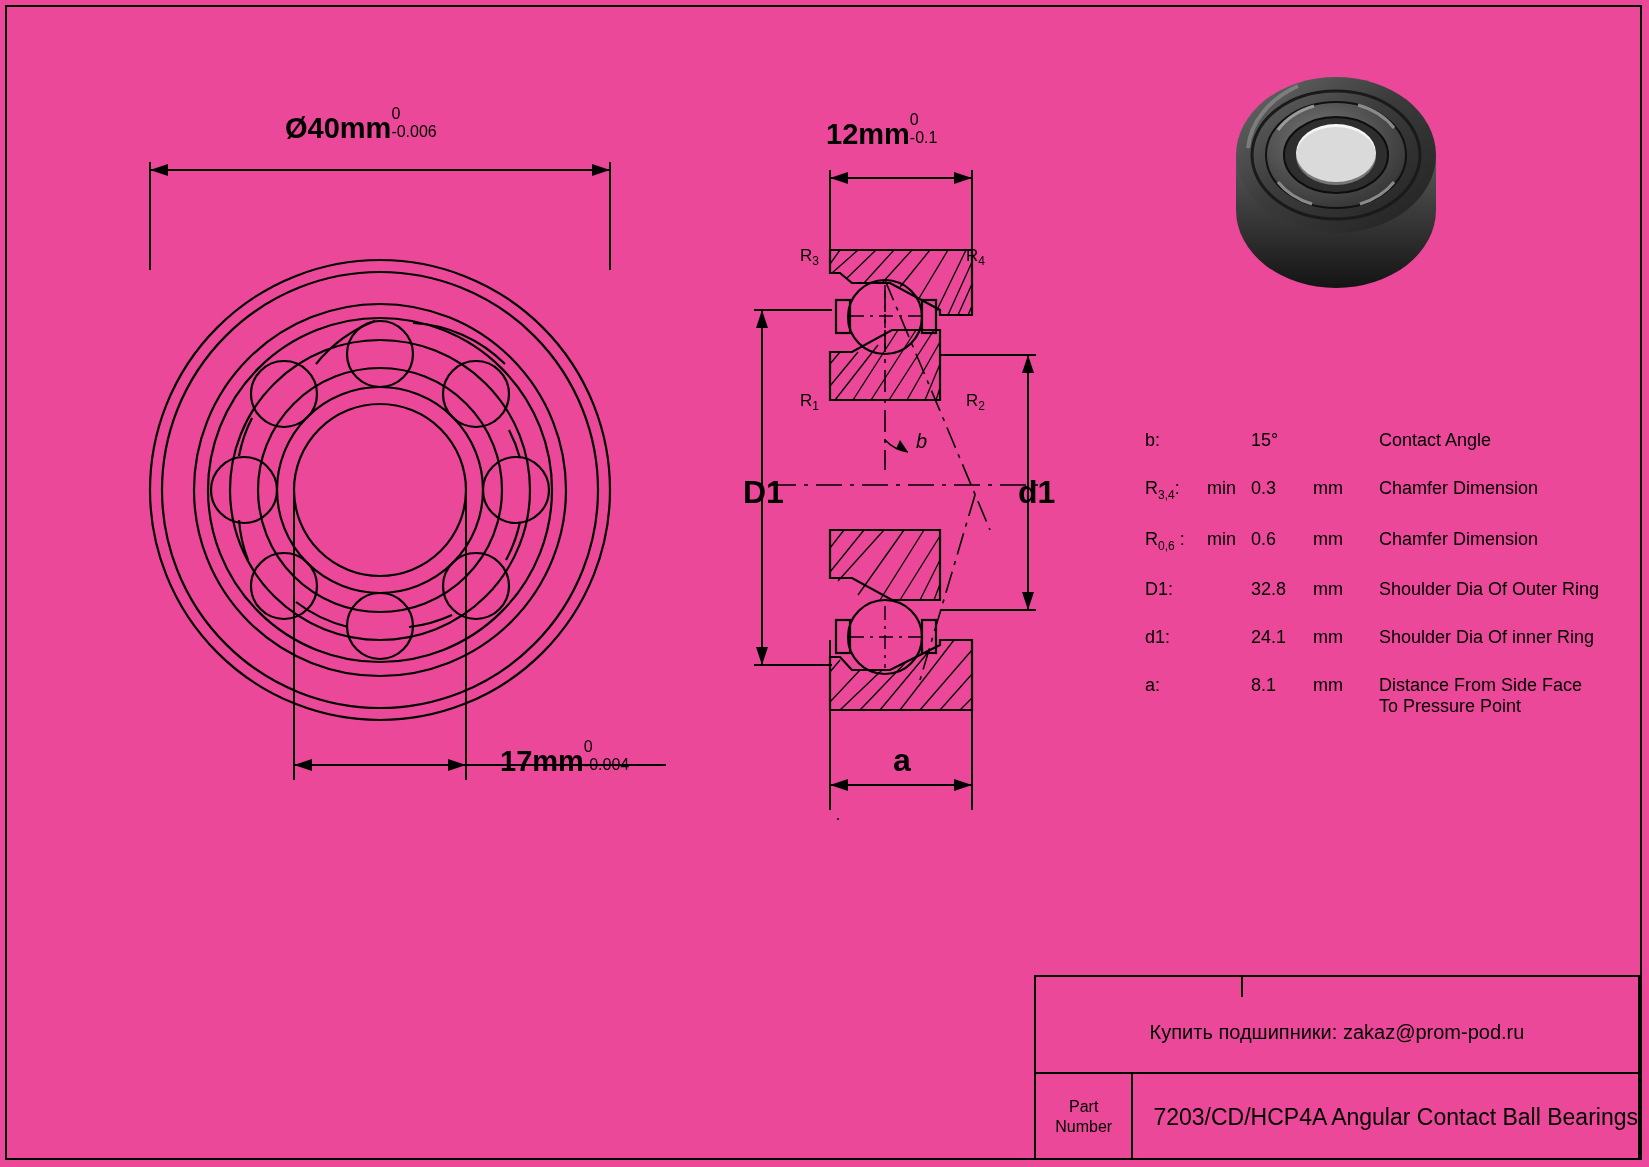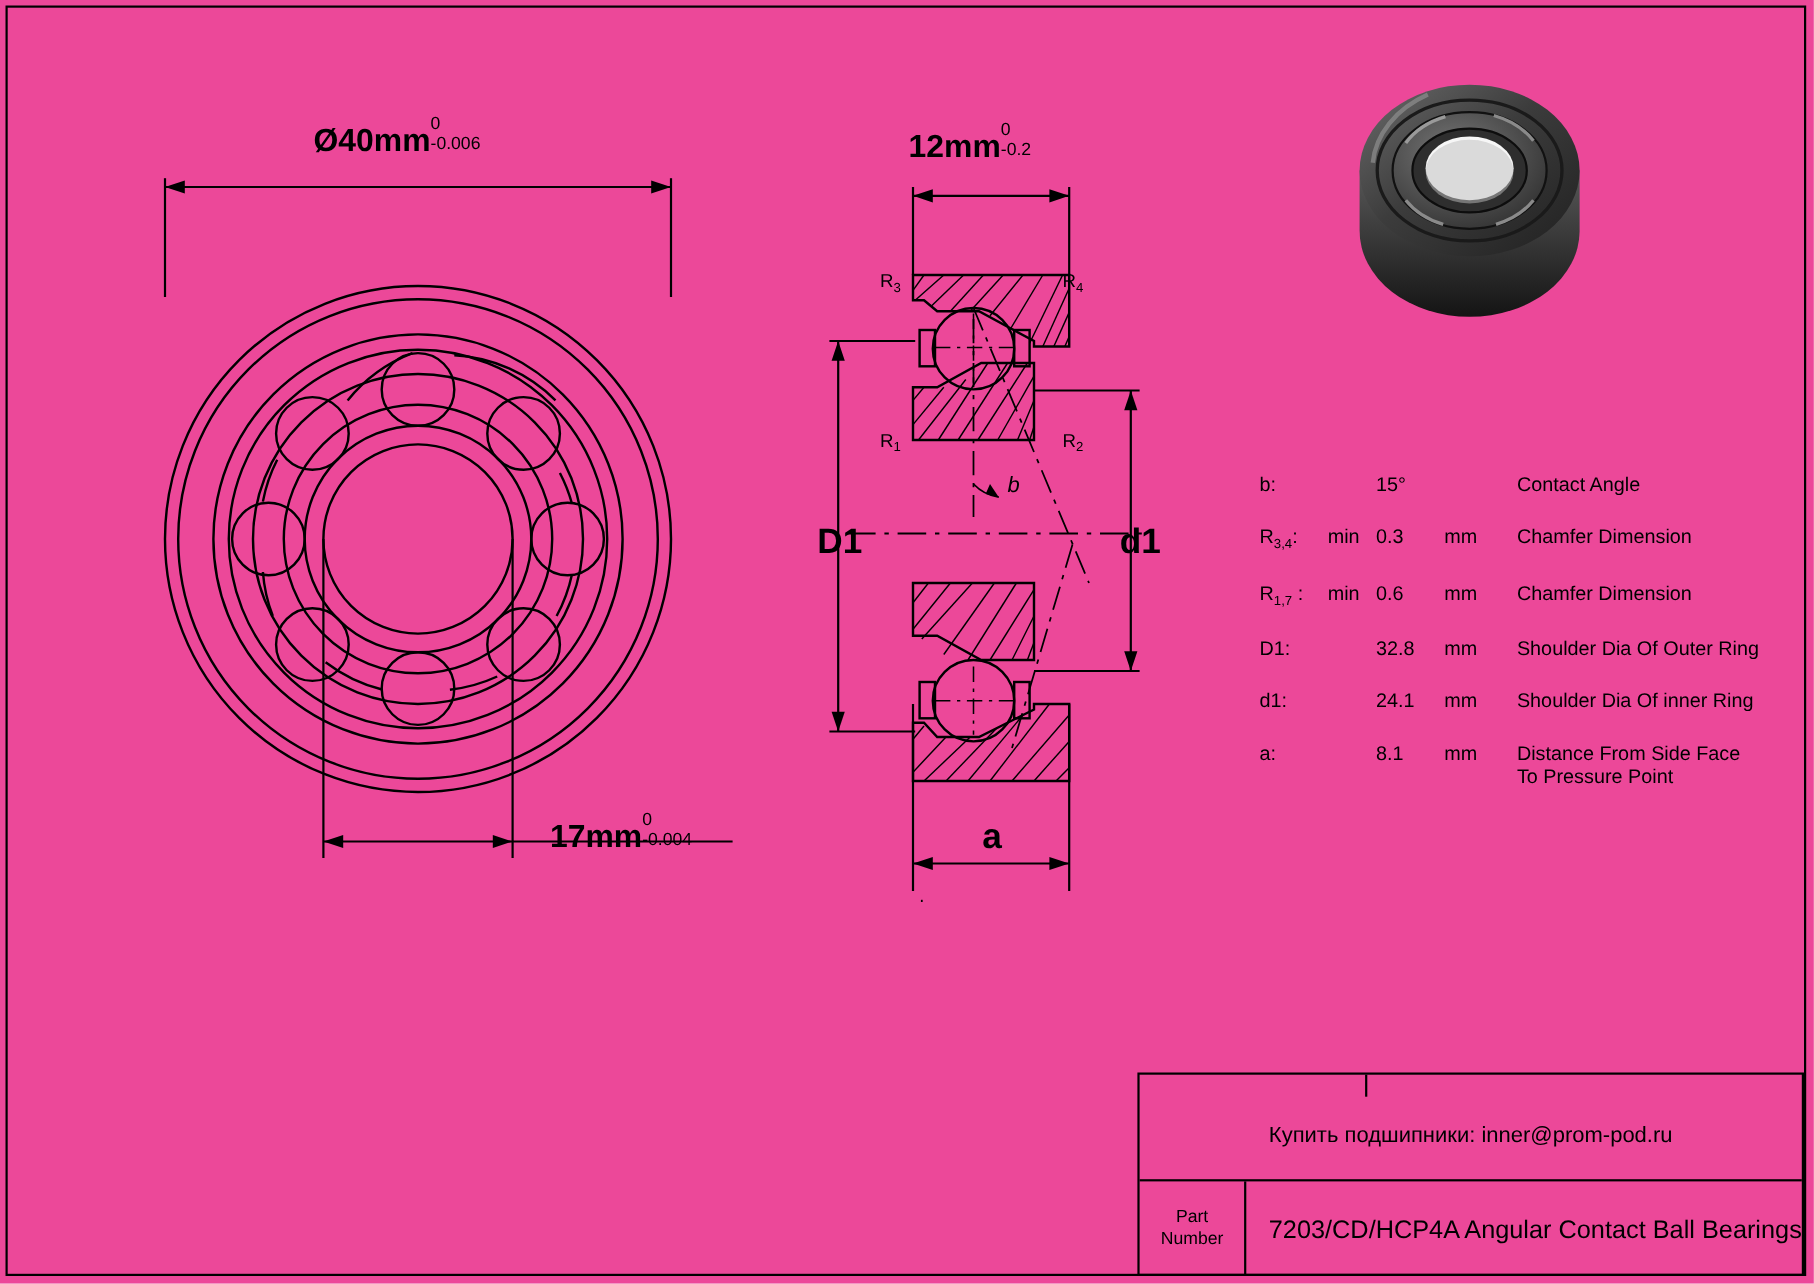--- a/index.html
+++ b/index.html
@@ -336,21 +336,21 @@
         <line x1="232" y1="500" x2="232" y2="670"></line>
         <line x1="90" y1="645" x2="232" y2="645"></line>
         <polygon points="90,645 108,639 108,651" fill="#000" stroke="none"></polygon>
         <polygon points="232,645 214,639 214,651" fill="#000" stroke="none"></polygon>
       </g>
       <line x1="98" y1="678" x2="98" y2="694" stroke-width="1.6"></line>
     </svg>
   </div>
 
   <div class="dimtext" style="left:826px; top:118px;">
-    <span>12mm</span><span class="tol"><span class="up">0</span><span class="dn">-0.2</span></span>
+    <span>12mm</span><span class="tol"><span class="up">0</span><span class="dn">-0.1</span></span>
   </div>
 
   <div class="lbl" style="left:800px; top:246px;"><span>R</span><span class="sub">3</span></div>
   <div class="lbl" style="left:966px; top:246px;"><span>R</span><span class="sub">4</span></div>
   <div class="lbl" style="left:800px; top:391px;"><span>R</span><span class="sub">1</span></div>
   <div class="lbl" style="left:966px; top:391px;"><span>R</span><span class="sub">2</span></div>
   <div class="lbl" style="left:916px; top:430px; font-size:20px; font-style:italic;"><span>b</span></div>
 
   <div class="biglbl" style="left:743px; top:474px;"><span>D1</span></div>
   <div class="biglbl" style="left:1018px; top:474px;"><span>d1</span></div>
@@ -404,21 +404,21 @@
           <td class="c-desc">Contact Angle</td>
         </tr>
         <tr>
           <td class="c-sym"><span>R</span><span class="sub">3,4</span><span>:</span></td>
           <td class="c-min">min</td>
           <td class="c-val">0.3</td>
           <td class="c-unit">mm</td>
           <td class="c-desc">Chamfer Dimension</td>
         </tr>
         <tr>
-          <td class="c-sym"><span>R</span><span class="sub">1,7</span><span> :</span></td>
+          <td class="c-sym"><span>R</span><span class="sub">0,6</span><span> :</span></td>
           <td class="c-min">min</td>
           <td class="c-val">0.6</td>
           <td class="c-unit">mm</td>
           <td class="c-desc">Chamfer Dimension</td>
         </tr>
         <tr>
           <td class="c-sym">D1:</td>
           <td class="c-min"></td>
           <td class="c-val">32.8</td>
           <td class="c-unit">mm</td>
@@ -438,21 +438,21 @@
           <td class="c-unit">mm</td>
           <td class="c-desc" style="white-space:normal; max-width:250px;">Distance From Side Face To Pressure Point</td>
         </tr>
       </tbody>
     </table>
   </div>
 
   <div class="titleblock">
     <div class="tb-row1">
       <div class="tb-tick"></div>
-      <div class="tb-email">Купить подшипники: inner@prom-pod.ru</div>
+      <div class="tb-email">Купить подшипники: zakaz@prom-pod.ru</div>
     </div>
     <div class="tb-row2">
       <div class="tb-partcell">
         <span>Part</span>
         <span>Number</span>
       </div>
       <div class="tb-partname">7203/CD/HCP4A Angular Contact Ball Bearings</div>
     </div>
   </div>
 </div>

